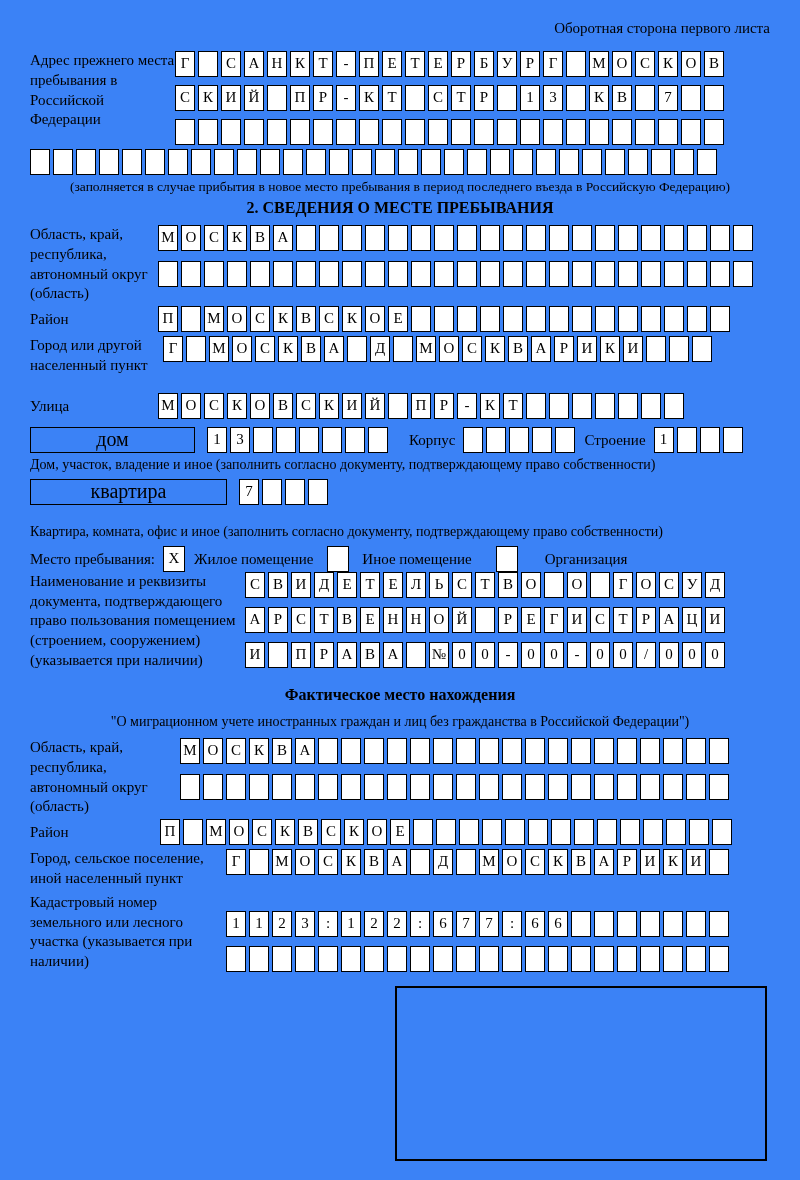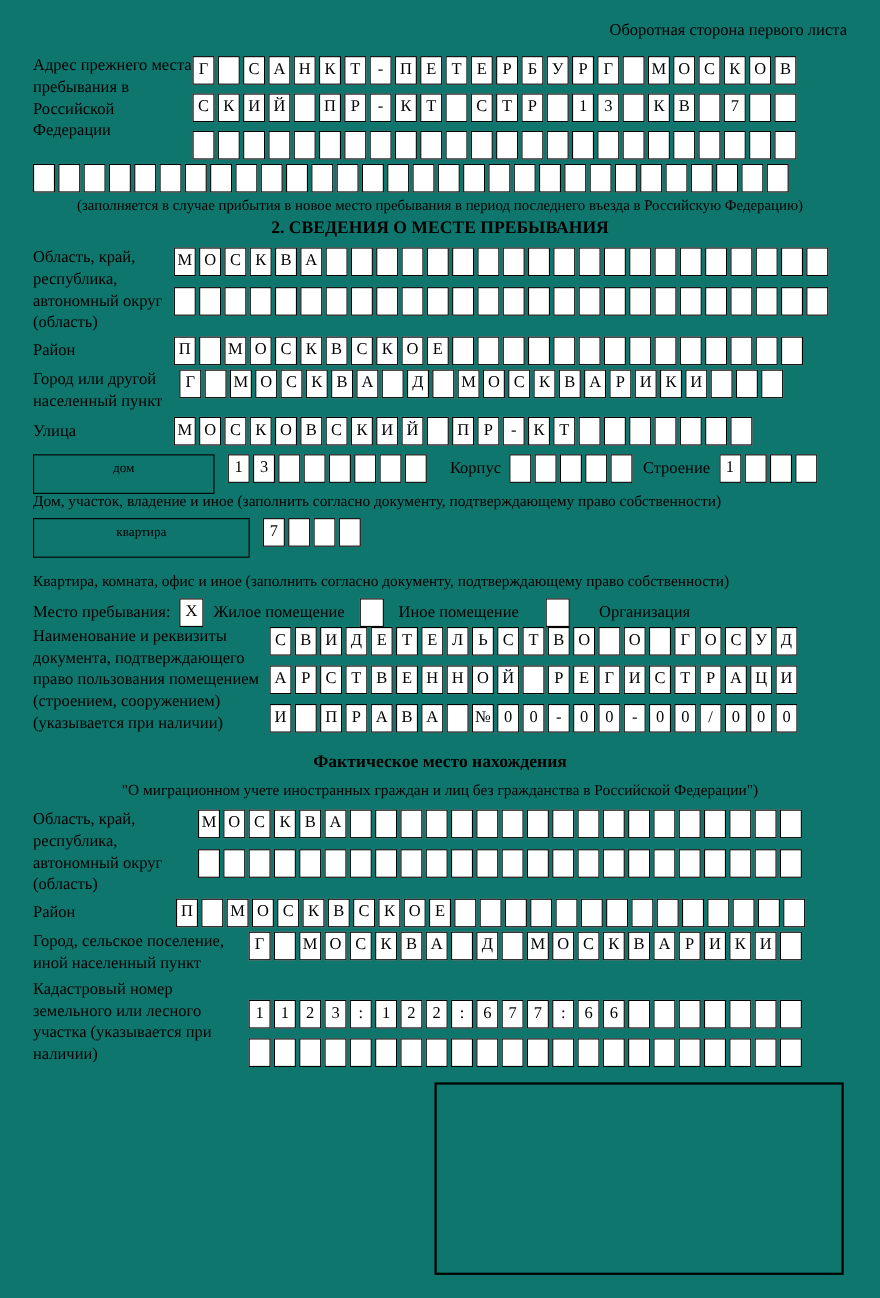--- a/index.html
+++ b/index.html
@@ -1,32 +1,32 @@
 <!DOCTYPE html>
 <html><head>
 <meta charset="utf-8">
 <style>
   html,body{margin:0;padding:0;background:#fff;}
   .page{
-    width:800px;height:1180px;margin:0 auto;background:#0f766e;color:#000;
+    width:800px;height:1180px;margin:0 auto;background:#3b82f6;color:#000;
     font-family:"Liberation Serif","DejaVu Serif",serif;
     box-sizing:border-box;padding:20px 30px 0 30px;overflow:hidden;
   }
   .hdr-note{text-align:right;font-size:15px;margin-bottom:14px;}
   .frow{display:flex;align-items:flex-start;}
   .lbl{font-size:15px;line-height:1.32;flex:0 0 auto;}
   .boxrow{white-space:nowrap;height:30px;}
   .box{
     display:inline-block;box-sizing:border-box;width:20px;height:26px;
     border:1.8px solid #000;margin-right:3px;text-align:center;
     font-size:15px;line-height:22px;vertical-align:top;background:#fff;
   }
   .widebox{
-    display:inline-block;box-sizing:border-box;height:36px;border:1.8px solid #000;
-    text-align:center;font-size:12px;line-height:22px;vertical-align:top;
+    display:inline-block;box-sizing:border-box;height:26px;border:1.8px solid #000;
+    text-align:center;font-size:20px;line-height:22px;vertical-align:top;
   }
   .note{font-size:13.5px;text-align:center;}
   .sect-title{font-size:16px;font-weight:bold;text-align:center;margin:4px 0 8px 0;}
   .fact-sub{font-size:14px;text-align:center;line-height:1.45;}
   .mb4{margin-bottom:4px;}
   .inl-lbl{font-size:15px;line-height:26px;}
   .stamp-wrap{margin-left:365px;width:372px;}
   .stamp-box{box-sizing:border-box;width:372px;height:175px;border:2px solid #000;}
 </style>
 </head>
@@ -60,21 +60,21 @@
   <div class="frow" style="margin-top:2px;">
     <div class="lbl" style="width:128px;line-height:26px;">Район</div>
     <div class="boxrow"><span class="box">П</span><span class="box"></span><span class="box">М</span><span class="box">О</span><span class="box">С</span><span class="box">К</span><span class="box">В</span><span class="box">С</span><span class="box">К</span><span class="box">О</span><span class="box">Е</span><span class="box"></span><span class="box"></span><span class="box"></span><span class="box"></span><span class="box"></span><span class="box"></span><span class="box"></span><span class="box"></span><span class="box"></span><span class="box"></span><span class="box"></span><span class="box"></span><span class="box"></span><span class="box"></span></div>
   </div>
 
   <div class="frow">
     <div class="lbl" style="width:133px;">Город или другой населенный пункт</div>
     <div class="boxrow"><span class="box">Г</span><span class="box"></span><span class="box">М</span><span class="box">О</span><span class="box">С</span><span class="box">К</span><span class="box">В</span><span class="box">А</span><span class="box"></span><span class="box">Д</span><span class="box"></span><span class="box">М</span><span class="box">О</span><span class="box">С</span><span class="box">К</span><span class="box">В</span><span class="box">А</span><span class="box">Р</span><span class="box">И</span><span class="box">К</span><span class="box">И</span><span class="box"></span><span class="box"></span><span class="box"></span></div>
   </div>
 
-  <div class="frow" style="margin-top:3px;">
+  <div class="frow" style="margin-top:17px;">
     <div class="lbl" style="width:128px;line-height:26px;">Улица</div>
     <div class="boxrow"><span class="box">М</span><span class="box">О</span><span class="box">С</span><span class="box">К</span><span class="box">О</span><span class="box">В</span><span class="box">С</span><span class="box">К</span><span class="box">И</span><span class="box">Й</span><span class="box"></span><span class="box">П</span><span class="box">Р</span><span class="box">-</span><span class="box">К</span><span class="box">Т</span><span class="box"></span><span class="box"></span><span class="box"></span><span class="box"></span><span class="box"></span><span class="box"></span><span class="box"></span></div>
   </div>
 
   <div class="frow" style="margin-top:4px;">
     <span class="widebox" style="width:165px;margin-right:12px;">дом</span>
     <span class="boxrow"><span class="box">1</span><span class="box">3</span><span class="box"></span><span class="box"></span><span class="box"></span><span class="box"></span><span class="box"></span><span class="box"></span></span>
     <span class="inl-lbl" style="margin:0 8px 0 18px;">Корпус</span>
     <span class="boxrow"><span class="box"></span><span class="box"></span><span class="box"></span><span class="box"></span><span class="box"></span></span>
     <span class="inl-lbl" style="margin:0 8px 0 6px;">Строение</span>

